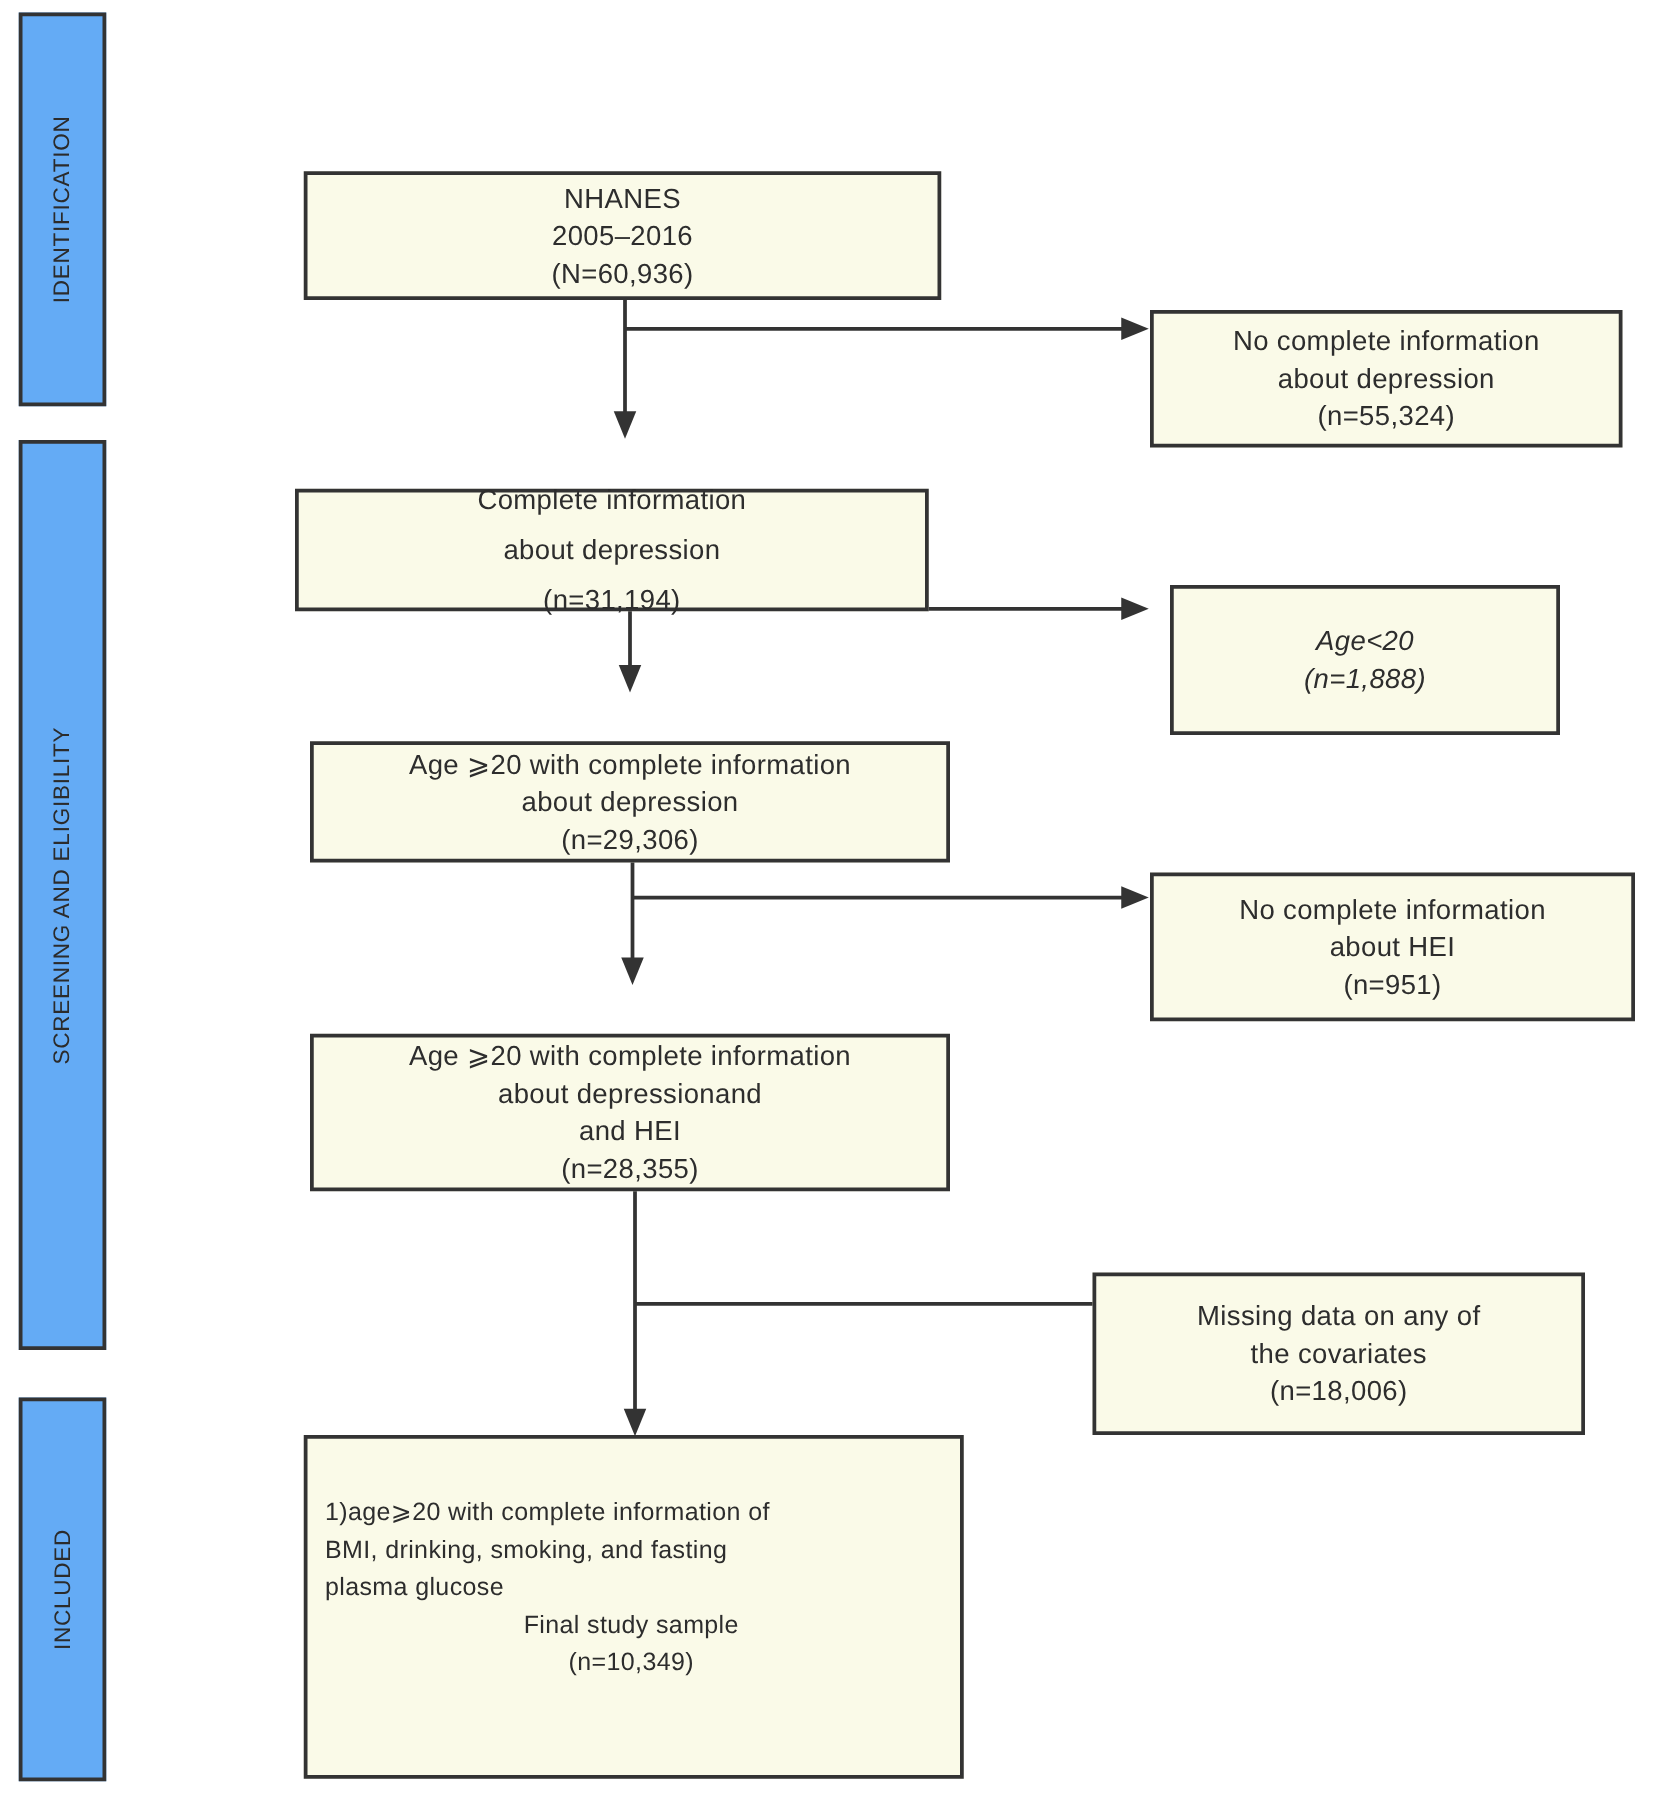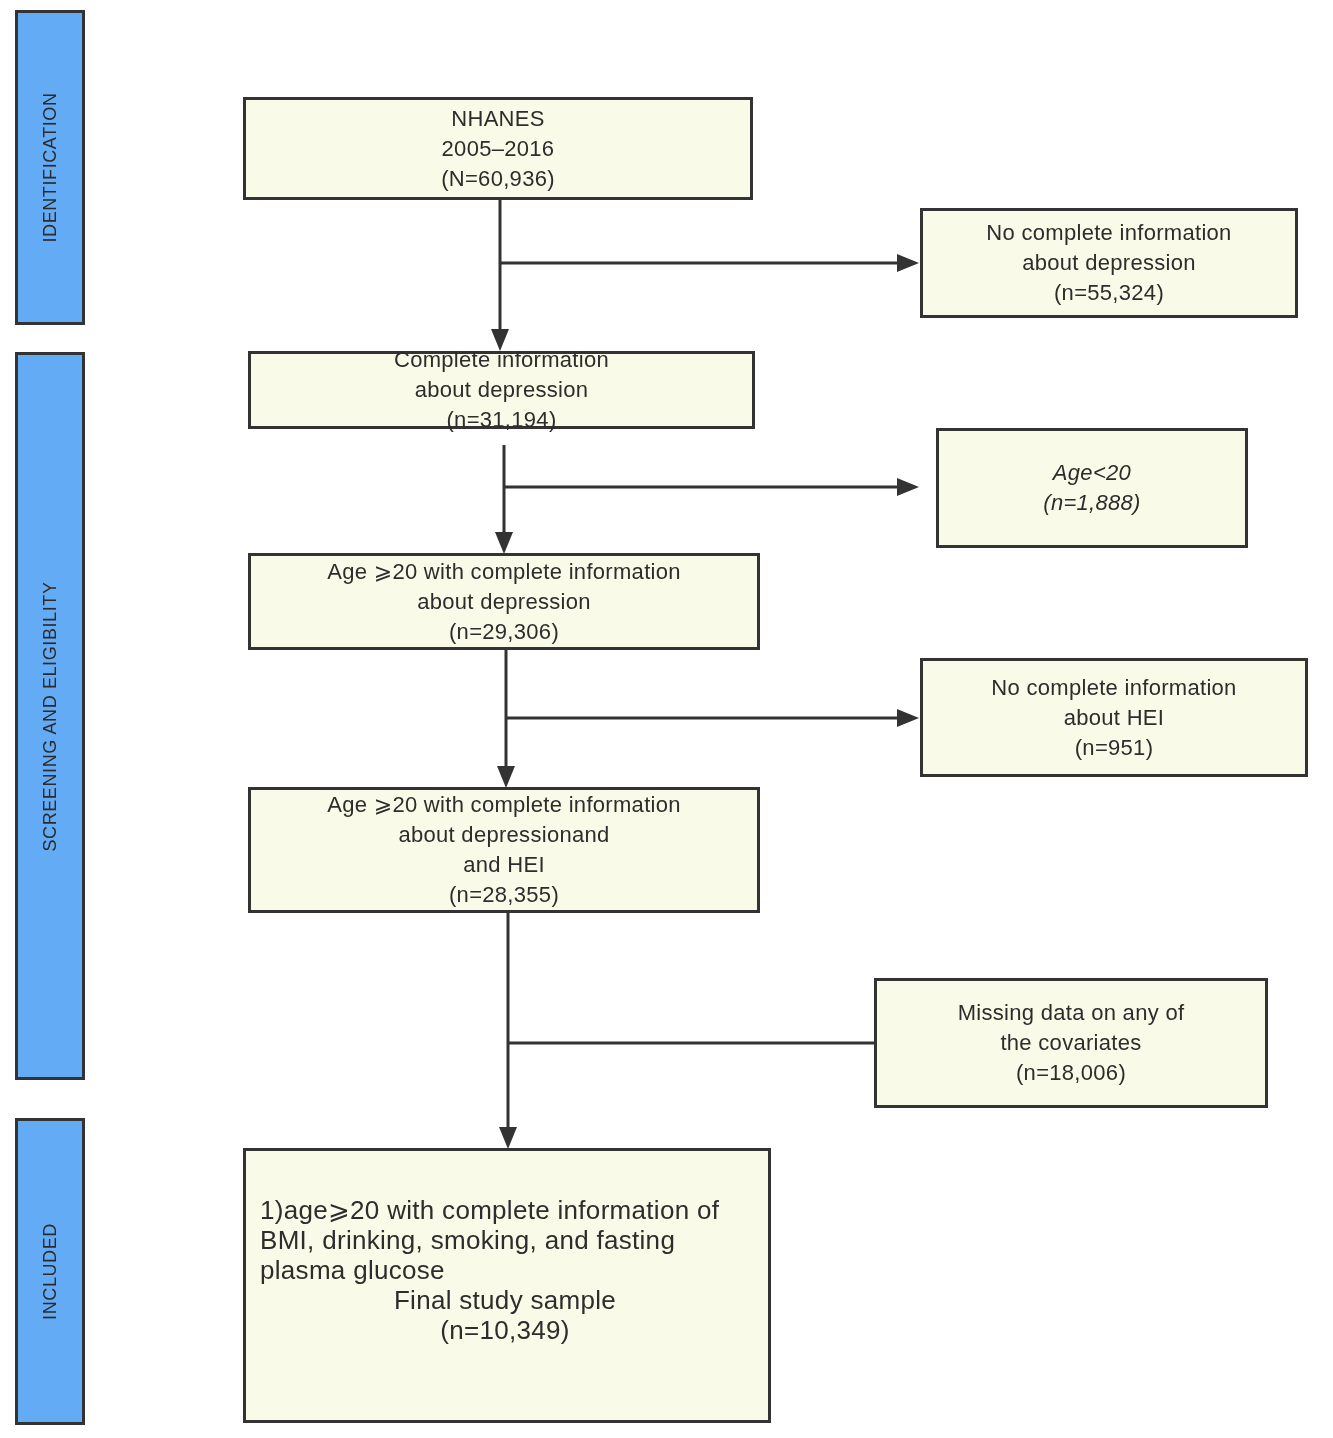--- a/index.html
+++ b/index.html
@@ -50,27 +50,28 @@
     background: var(--box-fill, #FAFAE8);
     border: 3px solid var(--box-border, #333333);
     display: flex;
     flex-direction: column;
     align-items: center;
     justify-content: center;
     text-align: center;
     font-size: 22px;
     line-height: 30px;
     letter-spacing: 0.3px;
+    margin-top: 40px;
   }
   .fbox .ln { width: 100%; }
   .final-box {
     position: absolute;
     background: var(--box-fill, #FAFAE8);
     border: 3px solid var(--box-border, #333333);
-    font-size: 26px;
+    font-size: 20px;
     line-height: 30px;
     letter-spacing: 0.3px;
     padding: 44px 18px 0 14px;
   }
   .final-box .criteria { text-align: left; }
   .final-box .centered { text-align: center; }
 </style>
 </head>
 <body>
 
@@ -108,21 +109,21 @@
   <div class="stage" style="top:1118px;height:307px;">
     <span class="vtext">INCLUDED</span>
   </div>
 
   <div class="fbox" style="left:243px;top:97px;width:510px;height:103px;">
     <div class="ln">NHANES</div>
     <div class="ln">2005–2016</div>
     <div class="ln">(N=60,936)</div>
   </div>
 
-  <div class="fbox" style="left:248px;top:351px;width:507px;height:78px;">
+  <div class="fbox" style="left:236px;top:351px;width:507px;height:98px;gap:10px;">
     <div class="ln">Complete information</div>
     <div class="ln">about depression</div>
     <div class="ln">(n=31,194)</div>
   </div>
 
   <div class="fbox" style="left:248px;top:553px;width:512px;height:97px;">
     <div class="ln">Age ⩾20 with complete information</div>
     <div class="ln">about depression</div>
     <div class="ln">(n=29,306)</div>
   </div>

